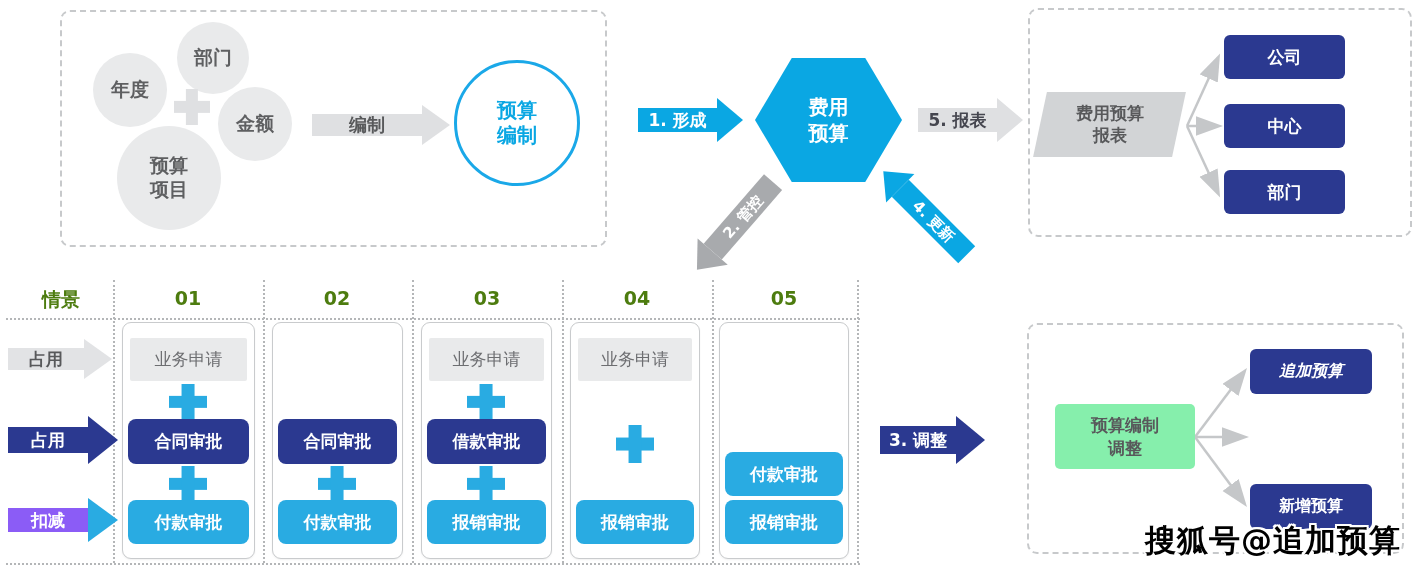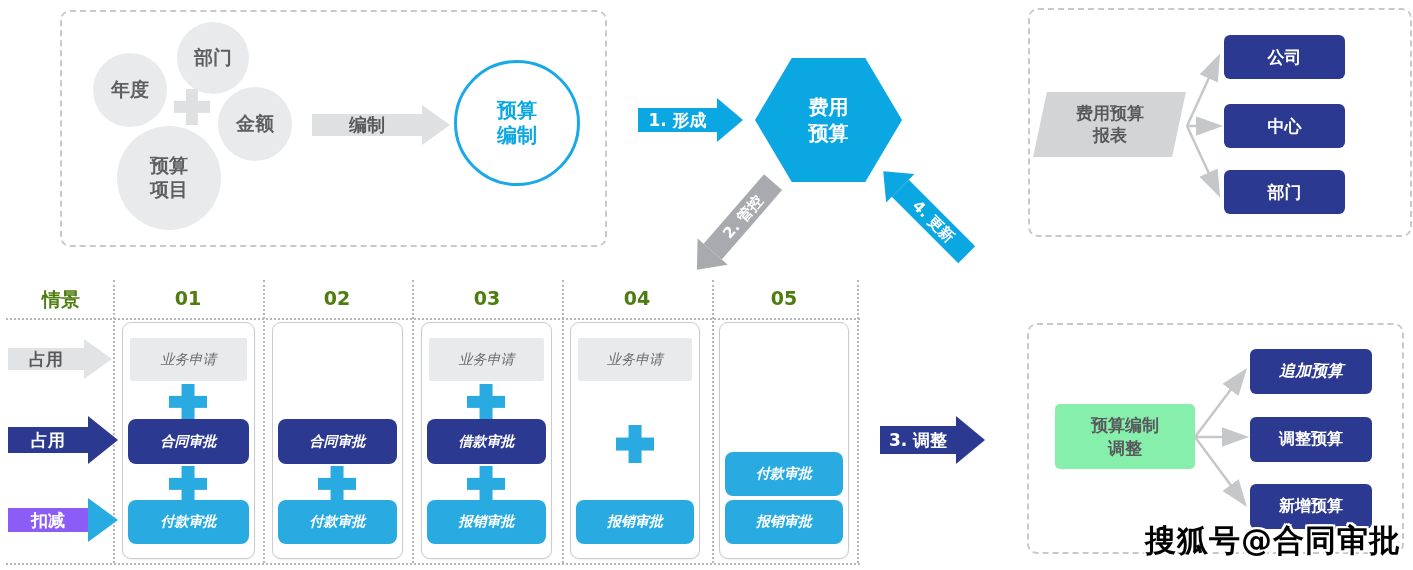--- a/index.html
+++ b/index.html
@@ -39,21 +39,21 @@
   .navy-box{position:absolute;background:#2b3990;border-radius:6px;display:flex;align-items:center;justify-content:center;
             color:#fff;font-weight:bold;font-size:17px;}
   .gray-round-box{position:absolute;background:#86efac;border-radius:5px;display:flex;align-items:center;justify-content:center;
             color:#58595b;font-weight:bold;font-size:17px;text-align:center;white-space:pre-line;line-height:1.35;}
 
   
   .grid-header{position:absolute;width:80px;text-align:center;font-weight:bold;font-size:19px;color:#4d7c0f;}
   .dot-v{position:absolute;width:0;border-left:2px dotted #b4b6b8;}
   .dot-h{position:absolute;height:0;border-top:2px dotted #b4b6b8;}
   .scen-card{position:absolute;background:#fff;border:1px solid #c9cbcd;border-radius:9px;box-shadow:0 1px 2px rgba(0,0,0,.06);}
-  .step{position:absolute;left:5px;right:5px;display:flex;align-items:center;justify-content:center;font-size:14px;font-weight:bold;font-style:italic;}
+  .step{position:absolute;left:5px;right:5px;display:flex;align-items:center;justify-content:center;font-size:17px;font-weight:bold;}
   .step.gray{left:7px;right:7px;background:#e9eaeb;color:#6d6e71;border-radius:2px;font-weight:normal;}
   .step.navy{background:#2b3990;color:#fff;border-radius:8px;}
   .step.blue{background:#29abe2;color:#fff;border-radius:8px;}
 
   .watermark{position:absolute;font-size:31px;font-weight:800;color:#000;white-space:nowrap;letter-spacing:1px;
     text-shadow:-2px -2px 0 #fff,2px -2px 0 #fff,-2px 2px 0 #fff,2px 2px 0 #fff,0 -2px 0 #fff,0 2px 0 #fff,-2px 0 0 #fff,2px 0 0 #fff;}
 </style>
 </head>
 <body>
 
@@ -77,20 +77,24 @@
   </div>
 
   <div class="hexagon" style="left:755px;top:58px;width:147px;height:124px;">费用
 预算</div>
 
   <div class="flow-arrow" style="left:638px;top:98px;height:44px;">
     <span class="fa-body" style="width:79px;height:24px;background:#0aa7e3;color:#fff;font-size:17px;">1. 形成</span>
     <span class="fa-head" style="border-top:22px solid transparent;border-bottom:22px solid transparent;border-left:26px solid #0aa7e3;"></span>
   </div>
 
+  <div class="flow-arrow" style="left:918px;top:98px;height:44px;">
+    <span class="fa-body" style="width:79px;height:24px;background:#dfe0e2;color:#45464f;font-size:17px;">5. 报表</span>
+    <span class="fa-head" style="border-top:22px solid transparent;border-bottom:22px solid transparent;border-left:26px solid #dfe0e2;"></span>
+  </div>
 
   <div class="flow-arrow rev" style="left:677px;top:213px;width:116px;height:26px;transform:rotate(-49deg);">
     <span class="fa-head" style="border-top:20px solid transparent;border-bottom:20px solid transparent;border-right:24px solid #a8aaad;"></span>
     <span class="fa-body" style="flex:1;height:24px;background:#a8aaad;color:#fff;font-size:15px;">2. 管控</span>
   </div>
 
   <div class="flow-arrow rev" style="left:866px;top:200px;width:118px;height:26px;transform:rotate(45deg);">
     <span class="fa-head" style="border-top:20px solid transparent;border-bottom:20px solid transparent;border-right:24px solid #0aa7e3;"></span>
     <span class="fa-body" style="flex:1;height:24px;background:#0aa7e3;color:#fff;font-size:15px;">4. 更新</span>
   </div>
@@ -189,19 +193,18 @@
           <polygon points="0 0, 11 4, 0 8" fill="#c5c7c9"></polygon>
         </marker>
       </defs>
       <line x1="166" y1="112" x2="215" y2="47" stroke="#c5c7c9" stroke-width="2.5" marker-end="url(#ah2)"></line>
       <line x1="166" y1="112" x2="215" y2="112" stroke="#c5c7c9" stroke-width="2.5" marker-end="url(#ah2)"></line>
       <line x1="166" y1="112" x2="215" y2="178" stroke="#c5c7c9" stroke-width="2.5" marker-end="url(#ah2)"></line>
     </svg>
     <div class="gray-round-box" style="left:26px;top:79px;width:140px;height:65px;">预算编制
 调整</div>
     <div class="navy-box" style="left:221px;top:24px;width:122px;height:45px;font-size:16px;font-style:italic;">追加预算</div>
-    <div class="navy-box" style="left:221px;top:92px;width:122px;height:45px;font-size:16px;">调整预算</div>
     <div class="navy-box" style="left:221px;top:159px;width:122px;height:45px;font-size:16px;">新增预算</div>
   </div>
 
-  <div class="watermark" style="left:1145px;top:520px;">搜狐号@合同审批</div>
+  <div class="watermark" style="left:1145px;top:520px;">搜狐号@追加预算</div>
 
 </div>
 
 </body></html>

